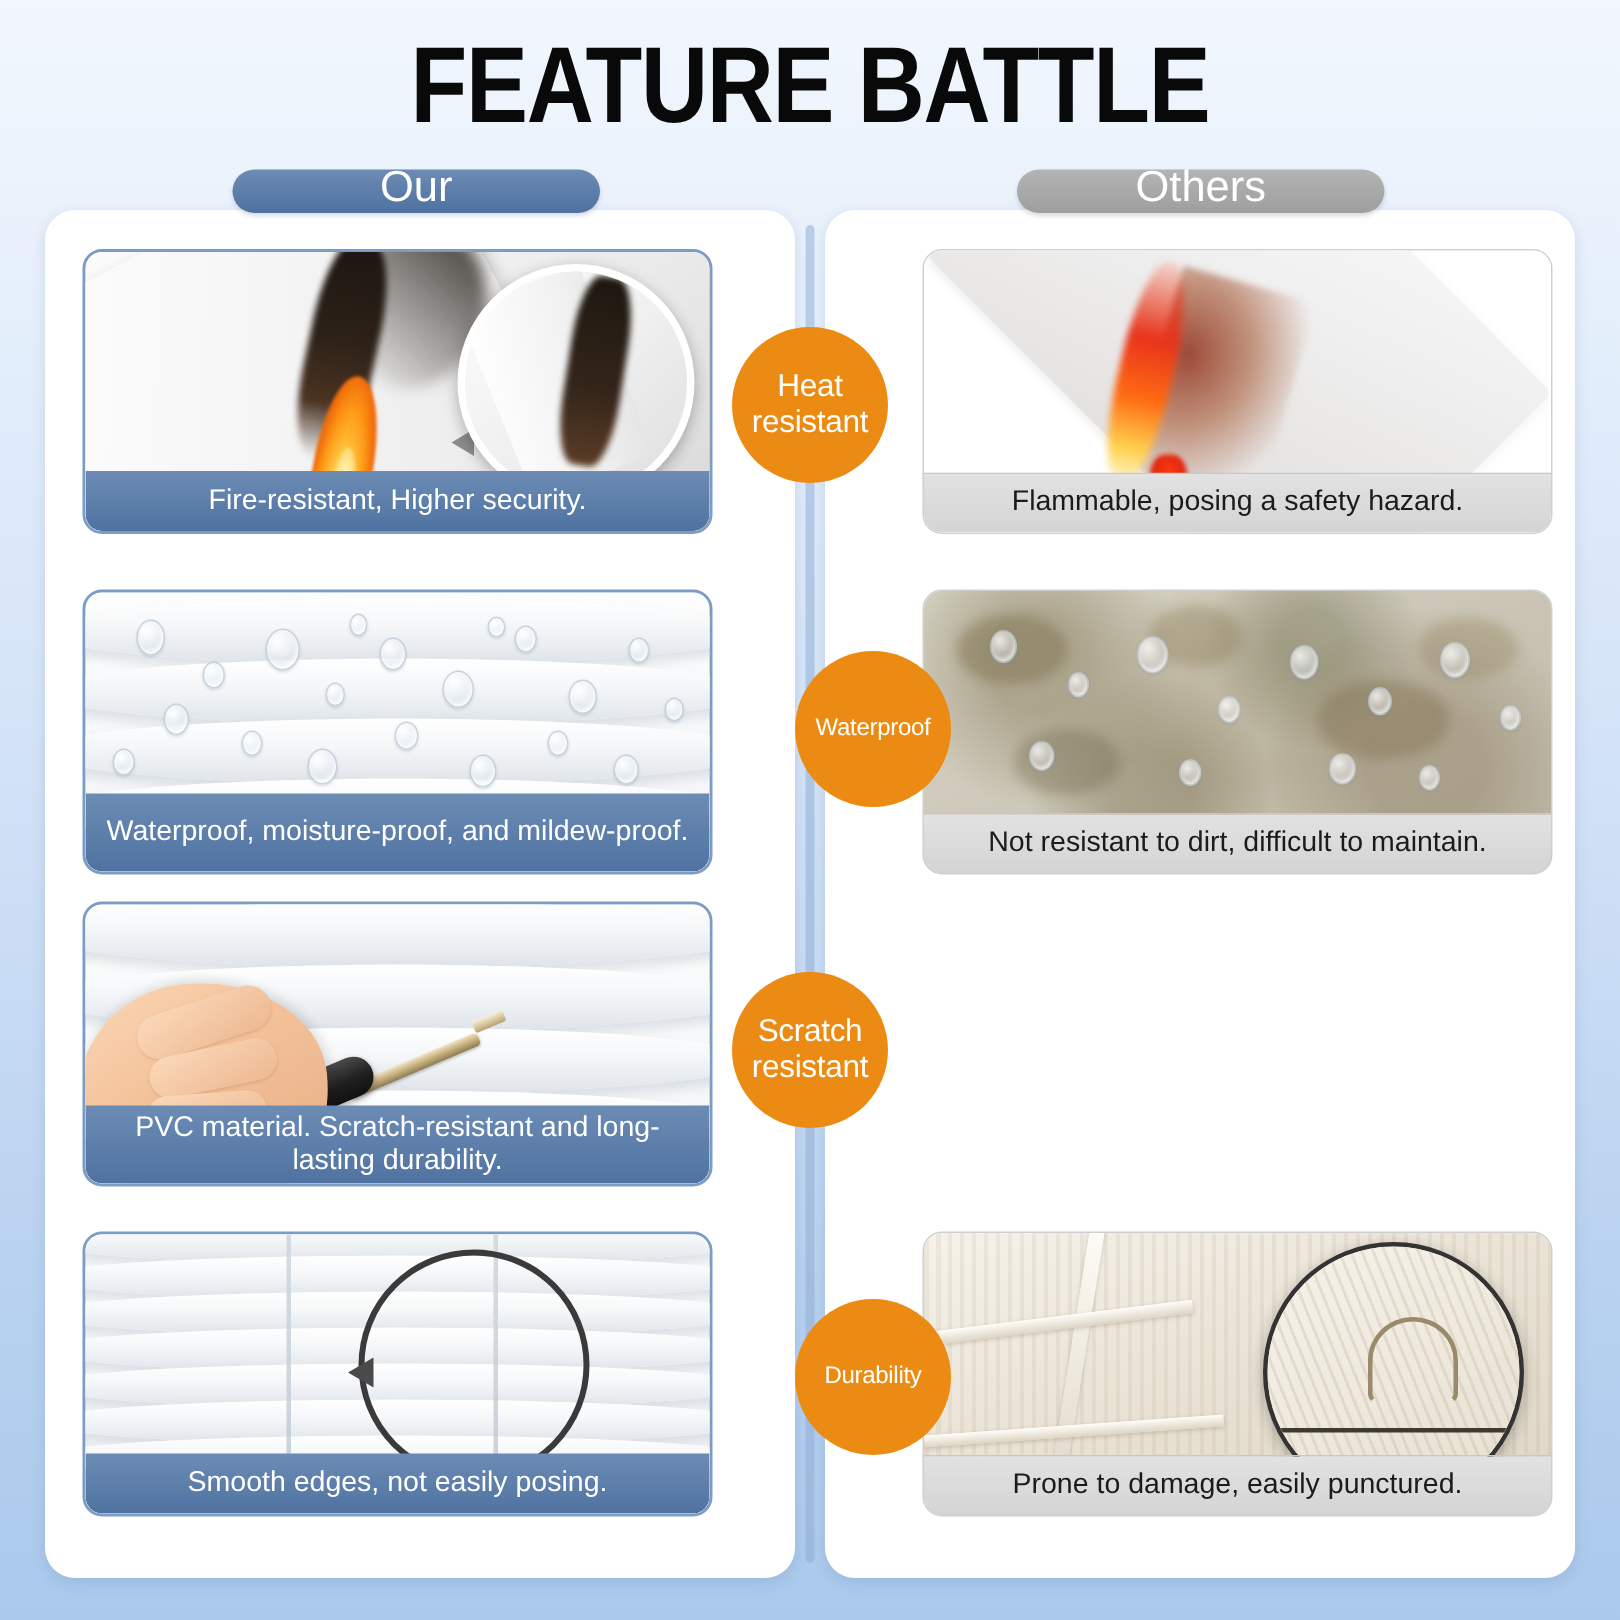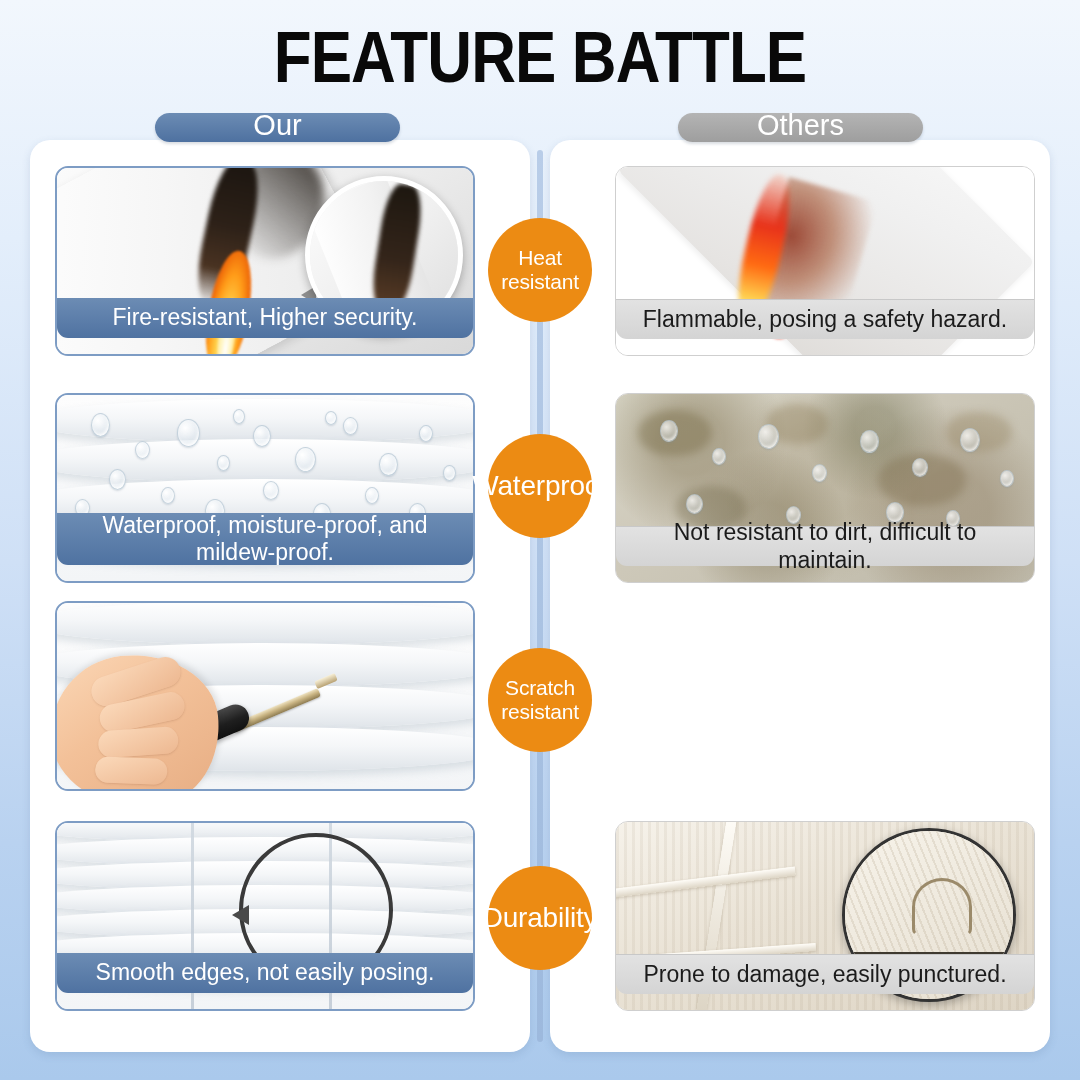--- a/index.html
+++ b/index.html
@@ -49,44 +49,44 @@
   .row3{top:601px;}
   .row4{top:821px;}
 
   .photo{position:absolute;inset:0;overflow:hidden;}
 
   .card-l{border:2px solid #7d9cc4;box-sizing:border-box;background:#fff;}
   .card-r{border:1px solid #cfcfcf;box-sizing:border-box;background:#fff;}
 
   
   .cap{
-    position:absolute;left:0;right:0;bottom:16px;
+    position:absolute;left:0;right:0;bottom:0;
     display:flex;align-items:center;justify-content:center;text-align:center;
-    font-size:23px;line-height:1.18;padding:4px 10px;box-sizing:border-box;
+    font-size:19px;line-height:1.18;padding:4px 10px;box-sizing:border-box;
   }
   .cap-1{height:40px;}
   .cap-2{height:52px;}
   .cap-l{background:linear-gradient(180deg,#6c8cb4 0%,#4f72a1 100%);color:#fff;
          border-bottom-left-radius:11px;border-bottom-right-radius:11px;}
   .cap-r{background:linear-gradient(180deg,#e2e2e2 0%,#d4d4d4 100%);color:#1b1b1b;
          border-bottom-left-radius:11px;border-bottom-right-radius:11px;
          border-top:1px solid #c8c8c8;}
 
   
   .badge{
     position:absolute;left:488px;width:104px;height:104px;border-radius:50%;
     background:#ec8b13;color:#fff;z-index:40;
     display:flex;align-items:center;justify-content:center;text-align:center;
     font-size:21px;line-height:1.12;letter-spacing:-.2px;
   }
   .b1{top:218px;}
   .b2{top:434px;}
   .b3{top:648px;}
   .b4{top:866px;}
-  .badge.wide{font-size:28px;}
+  .badge.wide{font-size:16px;margin-left:42px;}
 
   
   .divider{position:absolute;left:537px;top:150px;width:6px;height:892px;
     background:linear-gradient(180deg,#b9cde8,#9db9dd);border-radius:3px;z-index:5;}
 
   
   
   .fire-bg{position:absolute;inset:0;background:linear-gradient(150deg,#fbfbfb 0%,#efefef 40%,#e2e2e2 75%,#d9d9d9 100%);}
   .fire-panel{position:absolute;left:-40px;top:-30px;width:330px;height:240px;
     background:linear-gradient(120deg,#ffffff 0%,#f6f6f6 45%,#e9e9e9 100%);
@@ -312,20 +312,21 @@
       <div class="sd-shaft"></div>
       <div class="sd-tip"></div>
       <div class="sd-handle"></div>
       <div class="hand">
         <div class="finger" style="left:44px;top:12px;width:92px;height:30px;transform:rotate(-12deg);"></div>
         <div class="finger" style="left:50px;top:44px;width:86px;height:28px;transform:rotate(-6deg);"></div>
         <div class="finger" style="left:46px;top:74px;width:80px;height:27px;transform:rotate(2deg);"></div>
         <div class="finger" style="left:40px;top:102px;width:72px;height:26px;transform:rotate(8deg);"></div>
       </div>
     </div>
+    <div class="cap cap-l cap-2">PVC material. Scratch-resistant and long-lasting durability.</div>
   </div>
 
 
   <div class="card card-l row4">
     <div class="photo">
       <div class="wave-bg"></div>
       <div class="wv" style="top:-10px;height:30px;"></div>
       <div class="wv" style="top:14px;height:30px;"></div>
       <div class="wv" style="top:38px;height:30px;"></div>
       <div class="wv" style="top:62px;height:30px;"></div>

